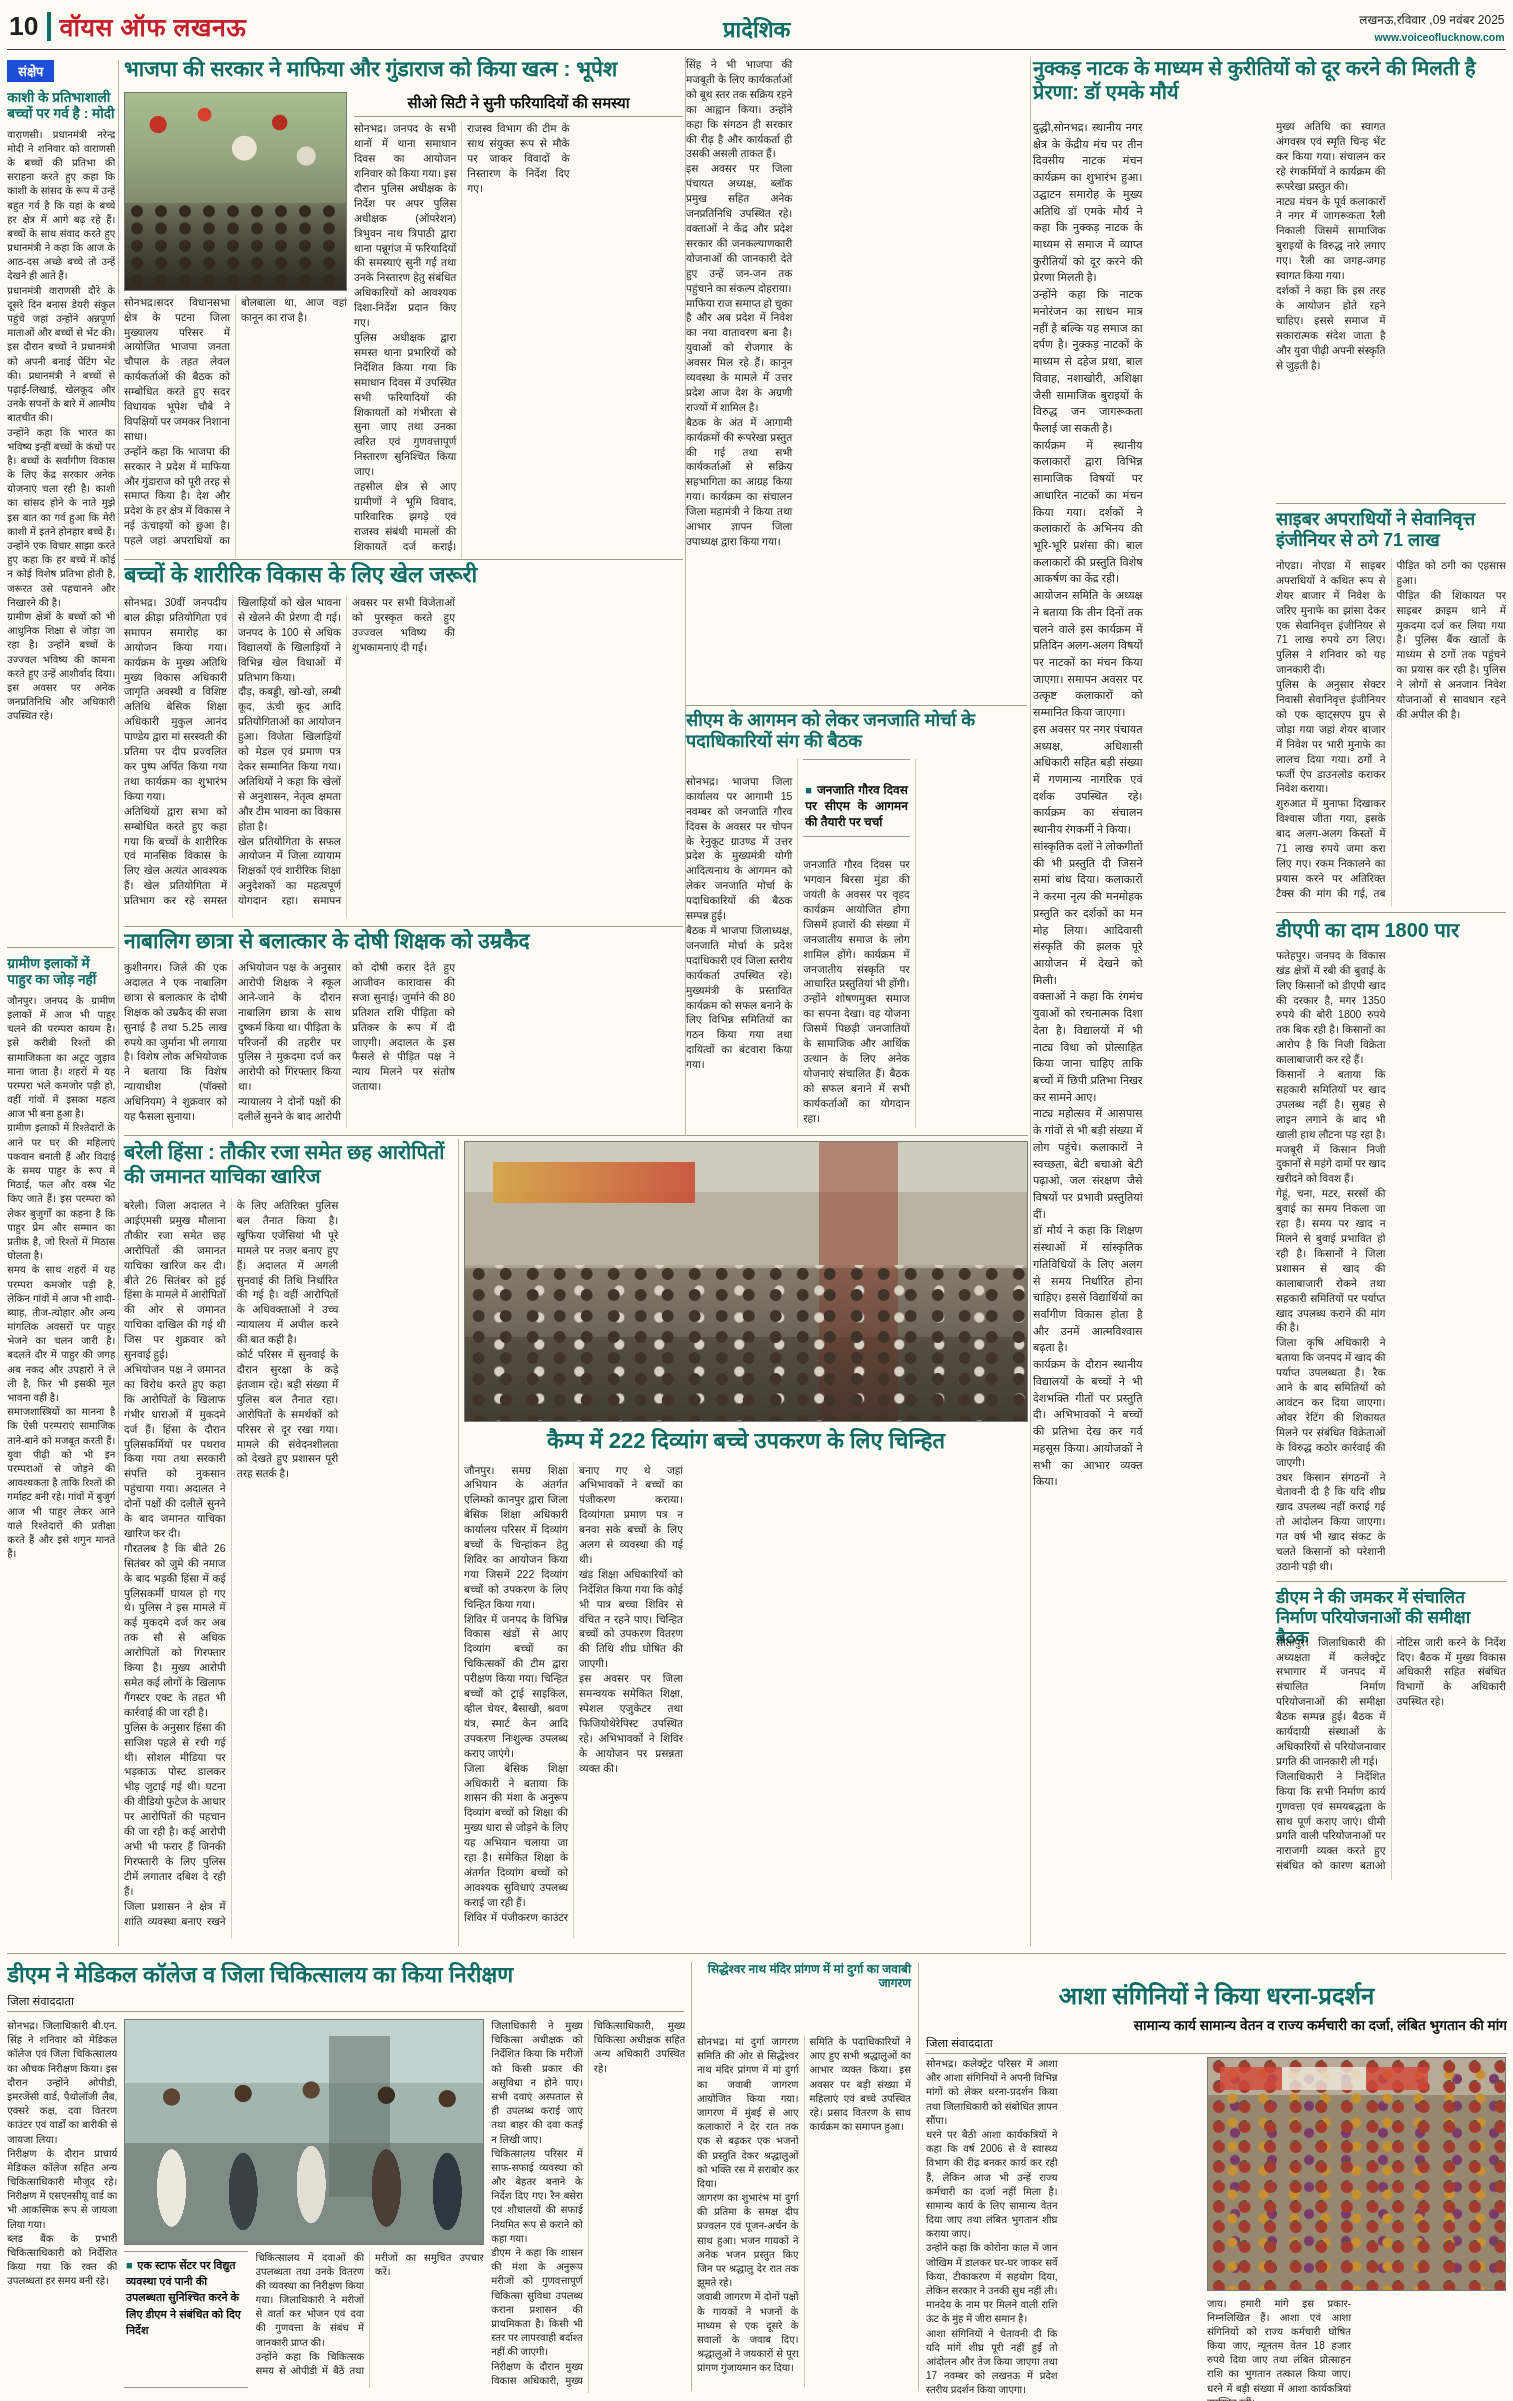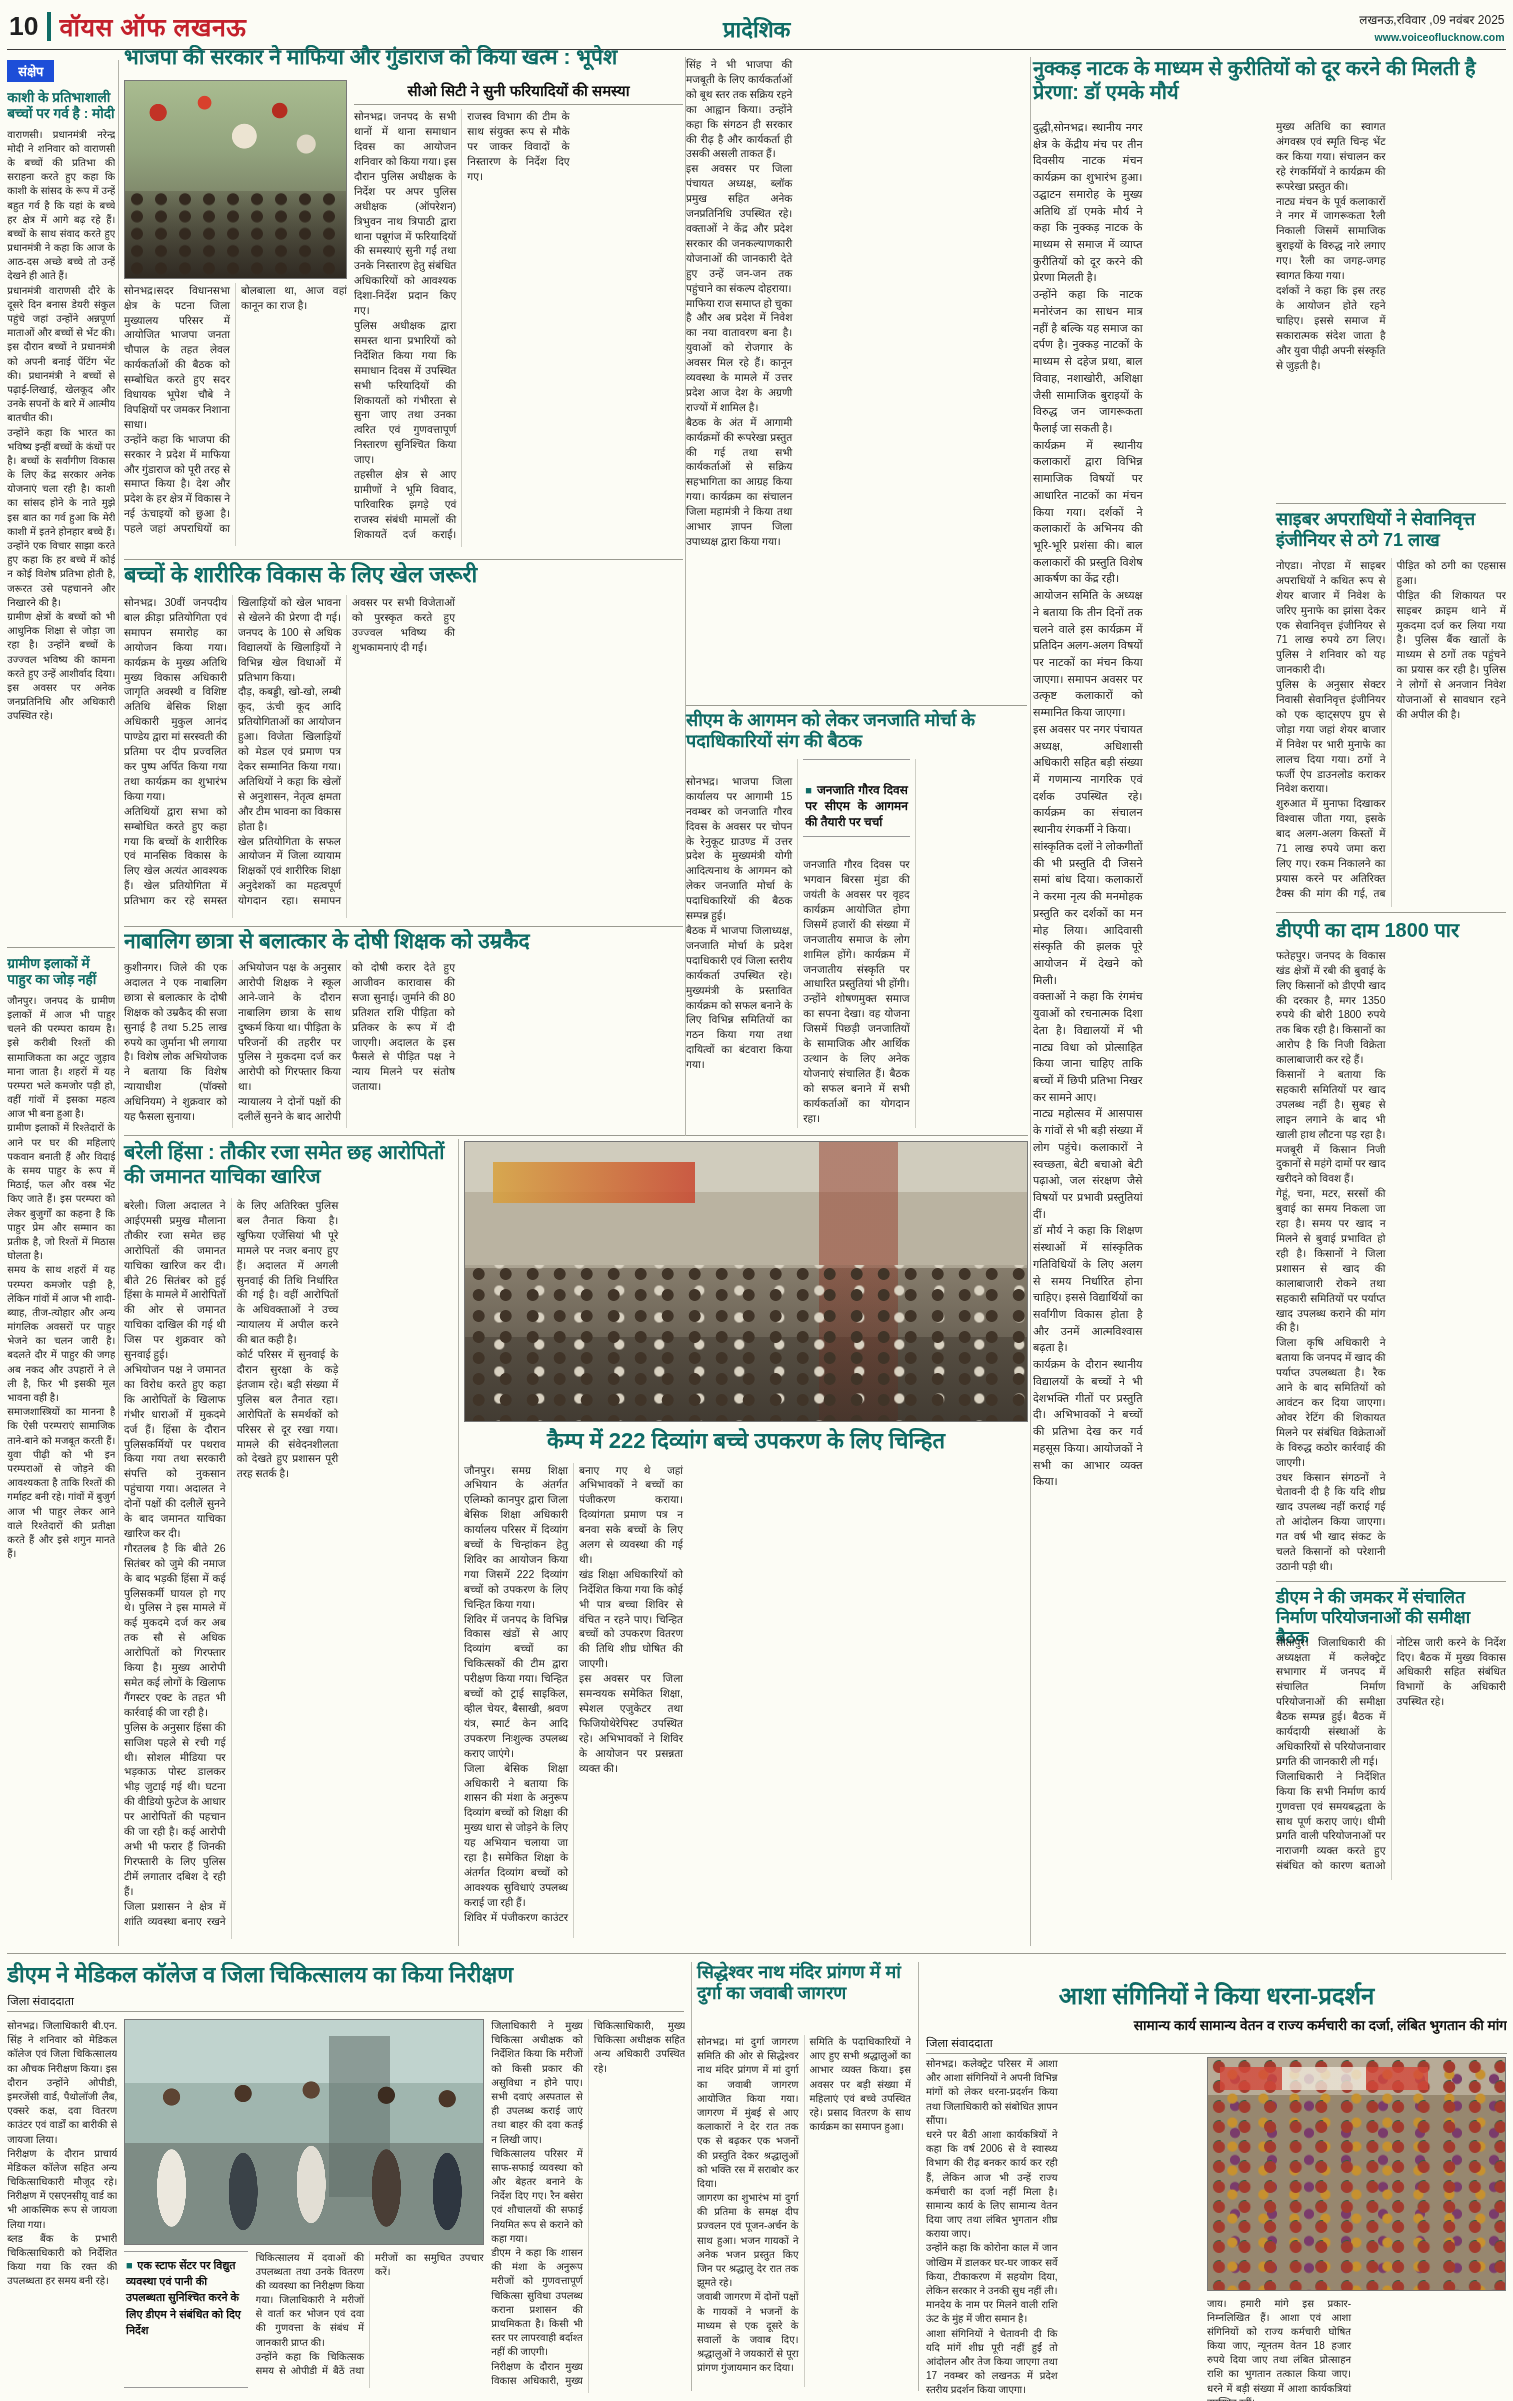--- a/index.html
+++ b/index.html
@@ -124,21 +124,21 @@
 उन्होंने कहा कि भारत का भविष्य इन्हीं बच्चों के कंधों पर है। बच्चों के सर्वांगीण विकास के लिए केंद्र सरकार अनेक योजनाएं चला रही है। काशी का सांसद होने के नाते मुझे इस बात का गर्व हुआ कि मेरी काशी में इतने होनहार बच्चे हैं। उन्होंने एक विचार साझा करते हुए कहा कि हर बच्चे में कोई न कोई विशेष प्रतिभा होती है, जरूरत उसे पहचानने और निखारने की है।
 ग्रामीण क्षेत्रों के बच्चों को भी आधुनिक शिक्षा से जोड़ा जा रहा है। उन्होंने बच्चों के उज्ज्वल भविष्य की कामना करते हुए उन्हें आशीर्वाद दिया। इस अवसर पर अनेक जनप्रतिनिधि और अधिकारी उपस्थित रहे।</div>
     <div class="hline" style="position:static; margin:7.3px 0; width:100%;"></div>
     <h3 class="hl brief-hl">ग्रामीण इलाकों में पाहुर का जोड़ नहीं</h3>
     <div class="body-text" style="height:894px; font-size:10px;">जौनपुर। जनपद के ग्रामीण इलाकों में आज भी पाहुर चलने की परम्परा कायम है। इसे करीबी रिश्तों की सामाजिकता का अटूट जुड़ाव माना जाता है। शहरों में यह परम्परा भले कमजोर पड़ी हो, वहीं गांवों में इसका महत्व आज भी बना हुआ है।
 ग्रामीण इलाकों में रिश्तेदारों के आने पर घर की महिलाएं पकवान बनाती हैं और विदाई के समय पाहुर के रूप में मिठाई, फल और वस्त्र भेंट किए जाते हैं। इस परम्परा को लेकर बुजुर्गों का कहना है कि पाहुर प्रेम और सम्मान का प्रतीक है, जो रिश्तों में मिठास घोलता है।
 समय के साथ शहरों में यह परम्परा कमजोर पड़ी है, लेकिन गांवों में आज भी शादी-ब्याह, तीज-त्योहार और अन्य मांगलिक अवसरों पर पाहुर भेजने का चलन जारी है। बदलते दौर में पाहुर की जगह अब नकद और उपहारों ने ले ली है, फिर भी इसकी मूल भावना वही है।
 समाजशास्त्रियों का मानना है कि ऐसी परम्पराएं सामाजिक ताने-बाने को मजबूत करती हैं। युवा पीढ़ी को भी इन परम्पराओं से जोड़ने की आवश्यकता है ताकि रिश्तों की गर्माहट बनी रहे। गांवों में बुजुर्ग आज भी पाहुर लेकर आने वाले रिश्तेदारों की प्रतीक्षा करते हैं और इसे शगुन मानते हैं।</div>
   </aside>
 
-  <section class="abs" style="left:124px; top:45px; width:559px; height:500px;">
+  <section class="abs" style="left:124px; top:57px; width:559px; height:500px;">
     <h1 class="hl one-line" style="font-size:21px; height:33px;">भाजपा की सरकार ने माफिया और गुंडाराज को किया खत्म : भूपेश</h1>
     <div style="position:absolute; left:0; top:35px; width:223px;">
       <div class="photo ph-event" style="width:223px; height:199px;"></div>
       <div class="body-text" style="height:263px; column-count:2; margin-top:3.7px;">सोनभद्र।सदर विधानसभा क्षेत्र के पटना जिला मुख्यालय परिसर में आयोजित भाजपा जनता चौपाल के तहत लेवल कार्यकर्ताओं की बैठक को सम्बोधित करते हुए सदर विधायक भूपेश चौबे ने विपक्षियों पर जमकर निशाना साधा।
 उन्होंने कहा कि भाजपा की सरकार ने प्रदेश में माफिया और गुंडाराज को पूरी तरह से समाप्त किया है। देश और प्रदेश के हर क्षेत्र में विकास ने नई ऊंचाइयों को छुआ है। पहले जहां अपराधियों का बोलबाला था, आज वहां कानून का राज है।</div>
     </div>
     <div style="position:absolute; left:230px; top:35px; width:329px;">
       <h2 class="subhl" style="font-size:15px; text-align:center; padding-bottom:3.7px; border-bottom:0.9px solid #9a9a90;">सीओ सिटी ने सुनी फरियादियों की समस्या</h2>
       <div class="body-text" style="height:438px; column-count:3; margin-top:4.6px;">सोनभद्र। जनपद के सभी थानों में थाना समाधान दिवस का आयोजन शनिवार को किया गया। इस दौरान पुलिस अधीक्षक के निर्देश पर अपर पुलिस अधीक्षक (ऑपरेशन) त्रिभुवन नाथ त्रिपाठी द्वारा थाना पन्नूगंज में फरियादियों की समस्याएं सुनी गईं तथा उनके निस्तारण हेतु संबंधित अधिकारियों को आवश्यक दिशा-निर्देश प्रदान किए गए।
 पुलिस अधीक्षक द्वारा समस्त थाना प्रभारियों को निर्देशित किया गया कि समाधान दिवस में उपस्थित सभी फरियादियों की शिकायतों को गंभीरता से सुना जाए तथा उनका त्वरित एवं गुणवत्तापूर्ण निस्तारण सुनिश्चित किया जाए।
@@ -260,21 +260,21 @@
     </div>
     <div style="position:absolute; left:484px; top:57px; width:194px;">
       <div class="body-text" style="height:374px; column-count:2; font-size:10px;">जिलाधिकारी ने मुख्य चिकित्सा अधीक्षक को निर्देशित किया कि मरीजों को किसी प्रकार की असुविधा न होने पाए। सभी दवाएं अस्पताल से ही उपलब्ध कराई जाएं तथा बाहर की दवा कतई न लिखी जाए।
  चिकित्सालय परिसर में साफ-सफाई व्यवस्था को और बेहतर बनाने के निर्देश दिए गए। रैन बसेरा एवं शौचालयों की सफाई नियमित रूप से कराने को कहा गया।
 डीएम ने कहा कि शासन की मंशा के अनुरूप मरीजों को गुणवत्तापूर्ण चिकित्सा सुविधा उपलब्ध कराना प्रशासन की प्राथमिकता है। किसी भी स्तर पर लापरवाही बर्दाश्त नहीं की जाएगी।
 निरीक्षण के दौरान मुख्य विकास अधिकारी, मुख्य चिकित्साधिकारी, मुख्य चिकित्सा अधीक्षक सहित अन्य अधिकारी उपस्थित रहे।</div>
     </div>
   </section>
 
   <section class="abs" style="left:697px; top:1962px; width:214px; height:433px;">
-    <h2 class="hl" style="font-size:18px; height:73px;">सिद्धेश्वर नाथ मंदिर प्रांगण में मां दुर्गा का जवाबी जागरण</h2>
+    <h2 class="hl" style="font-size:12px; height:73px;text-align:right;">सिद्धेश्वर नाथ मंदिर प्रांगण में मां दुर्गा का जवाबी जागरण</h2>
     <div class="body-text" style="height:352px; column-count:2; font-size:10px;">सोनभद्र। मां दुर्गा जागरण समिति की ओर से सिद्धेश्वर नाथ मंदिर प्रांगण में मां दुर्गा का जवाबी जागरण आयोजित किया गया। जागरण में मुंबई से आए कलाकारों ने देर रात तक एक से बढ़कर एक भजनों की प्रस्तुति देकर श्रद्धालुओं को भक्ति रस में सराबोर कर दिया।
 जागरण का शुभारंभ मां दुर्गा की प्रतिमा के समक्ष दीप प्रज्वलन एवं पूजन-अर्चन के साथ हुआ। भजन गायकों ने अनेक भजन प्रस्तुत किए जिन पर श्रद्धालु देर रात तक झूमते रहे।
 जवाबी जागरण में दोनों पक्षों के गायकों ने भजनों के माध्यम से एक दूसरे के सवालों के जवाब दिए। श्रद्धालुओं ने जयकारों से पूरा प्रांगण गुंजायमान कर दिया।
 समिति के पदाधिकारियों ने आए हुए सभी श्रद्धालुओं का आभार व्यक्त किया। इस अवसर पर बड़ी संख्या में महिलाएं एवं बच्चे उपस्थित रहे। प्रसाद वितरण के साथ कार्यक्रम का समापन हुआ।</div>
   </section>
 
   <section class="abs" style="left:926px; top:1982px; width:581px; height:433px;">
     <h2 class="hl one-line" style="font-size:24px; height:33px; text-align:center;">आशा संगिनियों ने किया धरना-प्रदर्शन</h2>
     <div class="subhl one-line" style="font-size:13.7px; text-align:right; height:20px;">सामान्य कार्य सामान्य वेतन व राज्य कर्मचारी का दर्जा, लंबित भुगतान की मांग</div>
     <div class="byline" style="border-bottom:0.9px solid #9a9a90; padding-bottom:2.7px;">जिला संवाददाता</div>

